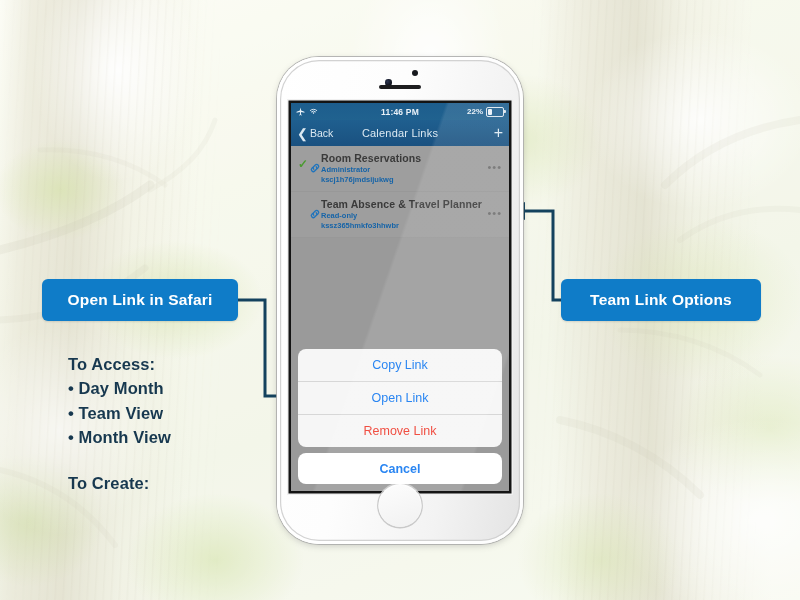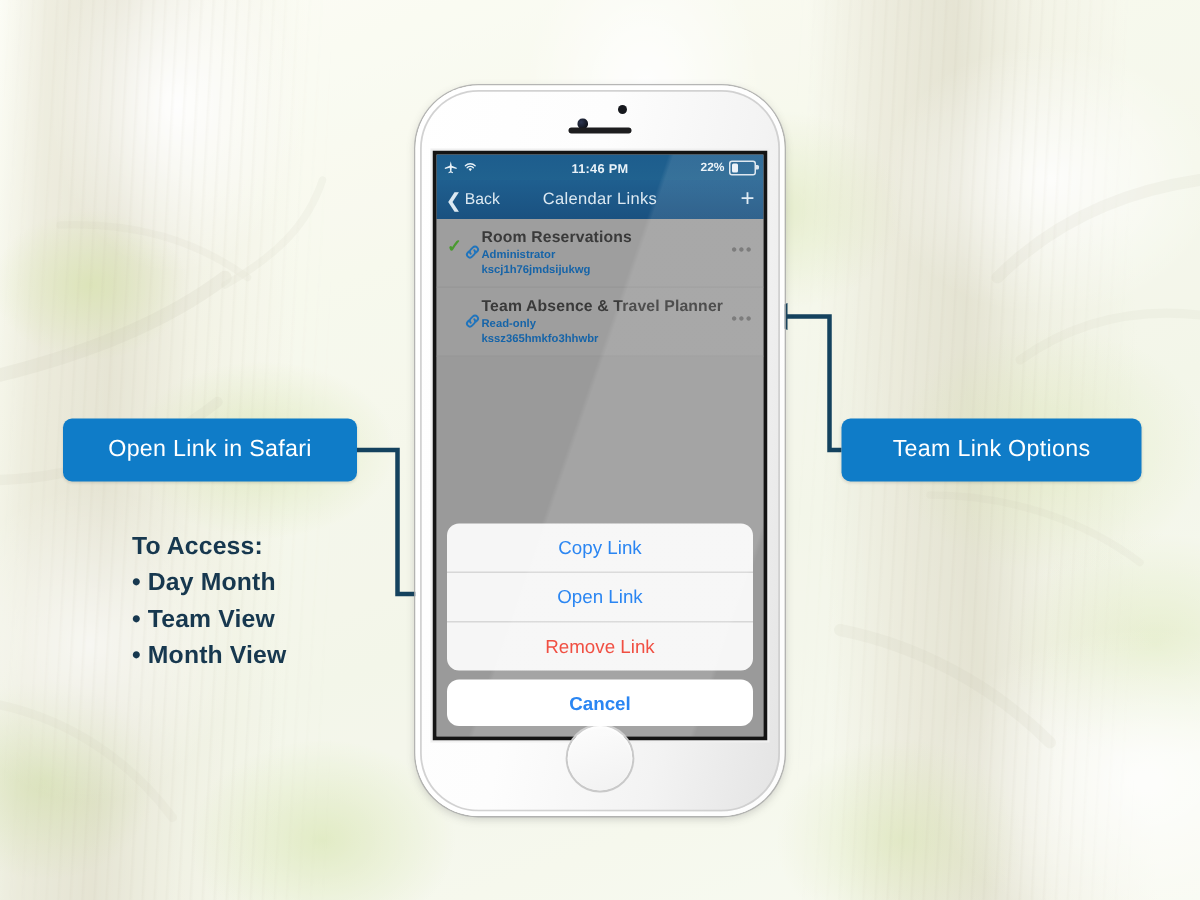--- a/index.html
+++ b/index.html
@@ -77,40 +77,39 @@
   
   #connectors { position:absolute; inset:0; pointer-events:none; }
 
   
   .callout {
     position: absolute;
     background: #0f7cc8;
     color: #ffffff;
     border-radius: 6px;
     font-size: 15.5px;
-    font-weight: normal;
+    font-weight: bold;
     letter-spacing: 0.2px;
     display: flex;
     align-items: center;
     justify-content: center;
     box-shadow: 0 1px 2px rgba(0,0,0,.12);
   }
   #callout-safari  { left: 42px;  top: 279px; width: 196px; height: 42px; }
   #callout-options { left: 561px; top: 279px; width: 200px; height: 42px; }
 
   
   #info-text {
     position: absolute;
     left: 68px; top: 352px;
     color: #17384f;
     font-weight: bold;
     font-size: 16.5px;
     line-height: 24.3px;
     letter-spacing: .1px;
-    margin-left: 20px;
   }
   #info-text .spacer { height: 22px; }
   #info-text .li { white-space: nowrap; }
 
   
   #phone {
     position: absolute;
     left: 277px; top: 57px;
     width: 246px; height: 487px;
     border-radius: 42px;
@@ -296,20 +295,21 @@
   <div id="callout-safari" class="callout">Open Link in Safari</div>
 
   <div id="callout-options" class="callout">Team Link Options</div>
 
   <div id="info-text">
     <div class="li">To Access:</div>
     <div class="li">• Day Month</div>
     <div class="li">• Team View</div>
     <div class="li">• Month View</div>
     <div class="spacer"></div>
+    <div class="li">To Create:</div>
   </div>
 
   <div id="phone">
     <div id="phone-inner-edge"></div>
     <div id="front-camera"></div>
     <div id="proximity-sensor"></div>
     <div id="earpiece"></div>
 
     <div id="screen">
       <div id="screen-glare"></div>

